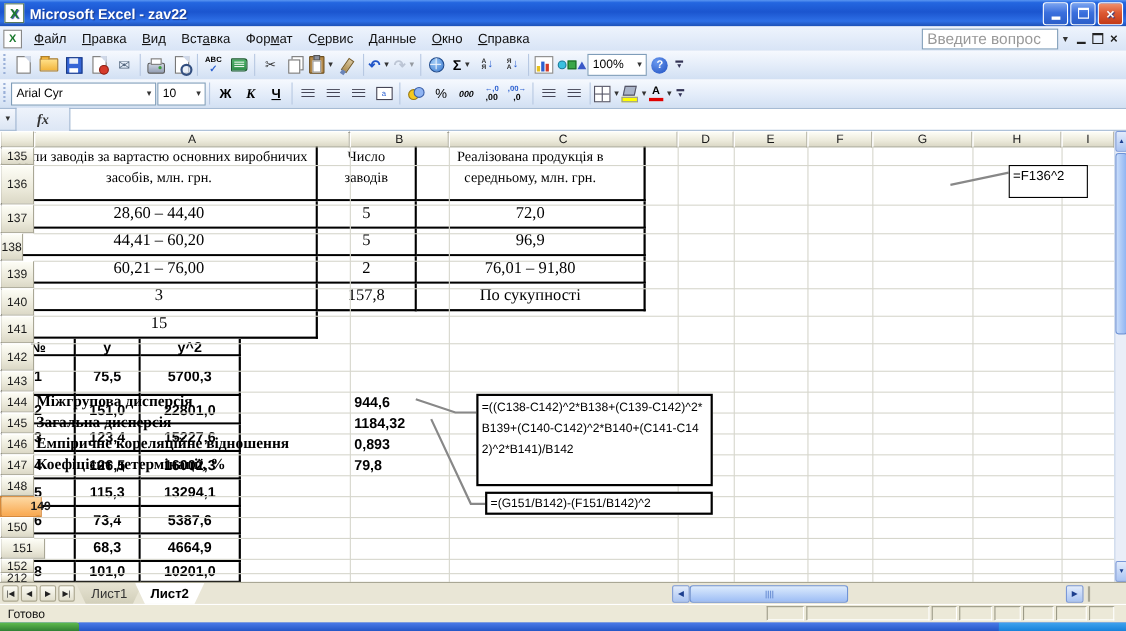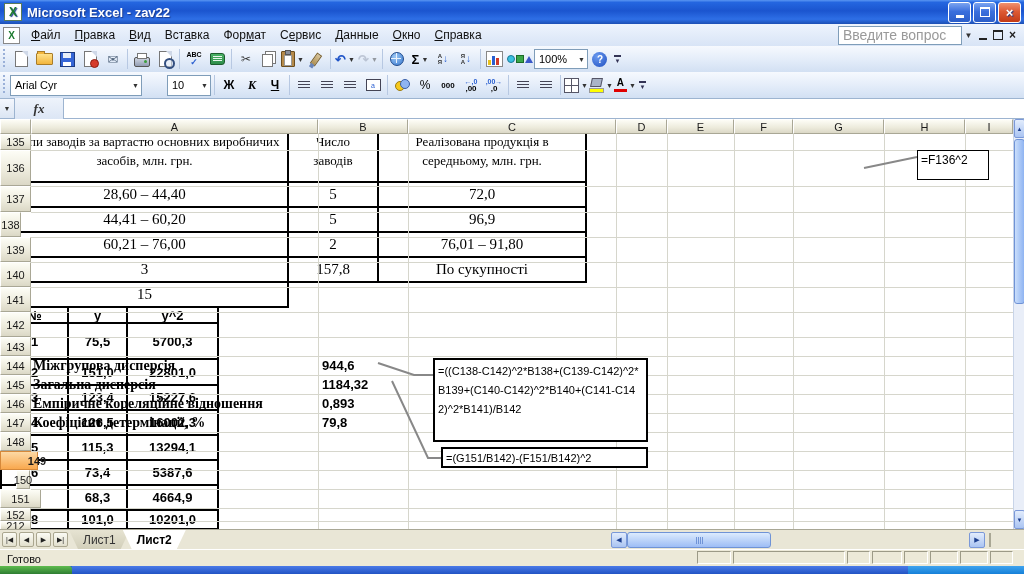--- a/index.html
+++ b/index.html
@@ -87,30 +87,30 @@
   .draw .sq{width:6px;height:6px;background:#3aa648;border:1px solid #1c6a28;}
   .draw .tr{width:0;height:0;border-left:4px solid transparent;border-right:4px solid transparent;border-bottom:7px solid #3a58c8;}
   .zoombox{width:46px;height:18px;background:#fff;border:1px solid #7f9db9;display:flex;align-items:center;justify-content:space-between;padding:0 2px 0 4px;font-size:11px;}
   .helpb{width:15px;height:15px;border-radius:50%;background:radial-gradient(circle at 35% 30%,#6a9af0,#1f4fc0);color:#fff;font-weight:bold;font-size:10px;display:flex;align-items:center;justify-content:center;}
   .tbopt{display:flex;flex-direction:column;align-items:center;margin-left:2px;color:#335;}
   .tbopt i{width:7px;height:2px;background:#335;margin-bottom:1px;}
   .tbopt span{font-size:6px;line-height:1;}
 
   
   .combo{height:19px;background:#fff;border:1px solid #7f9db9;display:flex;align-items:center;justify-content:space-between;padding:0 2px 0 4px;font-size:11px;}
-  .fontbox{width:124px;} .sizebox{width:36px;margin-left:24px;}
+  .fontbox{width:124px;} .sizebox{width:36px;}
   .fmtl{font-size:12px;width:20px;text-align:center;}
   .bold-l{font-weight:bold;} .ital-l{font-style:italic;font-family:"Liberation Serif",serif;font-weight:bold;}
   .und-l{text-decoration:underline;font-weight:bold;}
   .al{width:12px;height:9px;background:repeating-linear-gradient(180deg,#445 0 1px,transparent 1px 3px);}
   .mrg{width:13px;height:10px;border:1px solid #445;background:#fff;display:flex;align-items:center;justify-content:center;font-size:7px;color:#2a5fd0;}
   .coins{position:relative;width:14px;height:12px;}
   .coins:before{content:"";position:absolute;left:0;top:2px;width:8px;height:8px;border-radius:50%;background:#f6c91e;border:1px solid #9a7a10;}
   .coins:after{content:"";position:absolute;left:5px;top:0;width:8px;height:8px;border-radius:50%;background:#8fb4f2;border:1px solid #3a5fa8;}
-  .t000{font-size:8px;font-weight:bold;letter-spacing:0;}
+  .t000{font-size:8px;font-weight:bold;letter-spacing:0;font-style:italic;}
   .dec{font-size:8px;font-weight:bold;display:flex;flex-direction:column;line-height:1;align-items:center;}
   .dec .a{color:#2a5fd0;font-size:7px;}
   .bord{width:13px;height:13px;border:1px solid #556;background:linear-gradient(#556 0 0) 50% 0/1px 100% no-repeat,linear-gradient(#556 0 0) 0 50%/100% 1px no-repeat,#fff;}
   .fillb,.fcol{display:flex;flex-direction:column;align-items:center;line-height:1;}
   .fillb .bar{width:13px;height:3px;background:#ffff00;border:1px solid #999;margin-top:1px;}
   .fcol .bar{width:13px;height:3px;background:#e00000;margin-top:1px;}
   .fillb .bkt{width:9px;height:7px;background:#aab4c8;border:1px solid #556;transform:skewX(-12deg);}
   .fcol b{font-size:10px;}
 
   
@@ -449,21 +449,21 @@
     <div class="hdr" style="left: 0px; top: 143px; width: 31px; height: 25px;">140</div>
     <div class="hdr" style="left: 0px; top: 168px; width: 31px; height: 25px;">141</div>
     <div class="hdr" style="left: 0px; top: 193px; width: 31px; height: 25px;">142</div>
     <div class="hdr" style="left: 0px; top: 218px; width: 31px; height: 19px;">143</div>
     <div class="hdr" style="left: 0px; top: 237px; width: 31px; height: 19px;">144</div>
     <div class="hdr" style="left: 0px; top: 256px; width: 31px; height: 19px;">145</div>
     <div class="hdr" style="left: 0px; top: 275px; width: 31px; height: 19px;">146</div>
     <div class="hdr" style="left: 0px; top: 294px; width: 31px; height: 19px;">147</div>
     <div class="hdr" style="left: 0px; top: 313px; width: 31px; height: 19px;">148</div>
     <div class="hdr sel" style="left: 0px; top: 332px; width: 31px; height: 19px; padding-left: 36px;">149</div>
-    <div class="hdr" style="left: 16px; top: 351px; width: 14px; height: 19px;">150</div>
+    <div class="hdr" style="left: 0px; top: 351px; width: 31px; height: 19px;">150</div>
     <div class="hdr" style="left: 0px; top: 370px; width: 41px; height: 19px;">151</div>
     <div class="hdr" style="left: 0px; top: 389px; width: 31px; height: 13px;">152</div>
     <div class="hdr" style="left: 0px; top: 402px; width: 31px; height: 9px;">212</div>
     <div class="gl" style="left: 318px; top: 15px; width: 1px; height: 395px;"></div>
     <div class="gl" style="left: 408px; top: 15px; width: 1px; height: 395px;"></div>
     <div class="gl" style="left: 616px; top: 15px; width: 1px; height: 395px;"></div>
     <div class="gl" style="left: 667px; top: 15px; width: 1px; height: 395px;"></div>
     <div class="gl" style="left: 734px; top: 15px; width: 1px; height: 395px;"></div>
     <div class="gl" style="left: 793px; top: 15px; width: 1px; height: 395px;"></div>
     <div class="gl" style="left: 884px; top: 15px; width: 1px; height: 395px;"></div>

